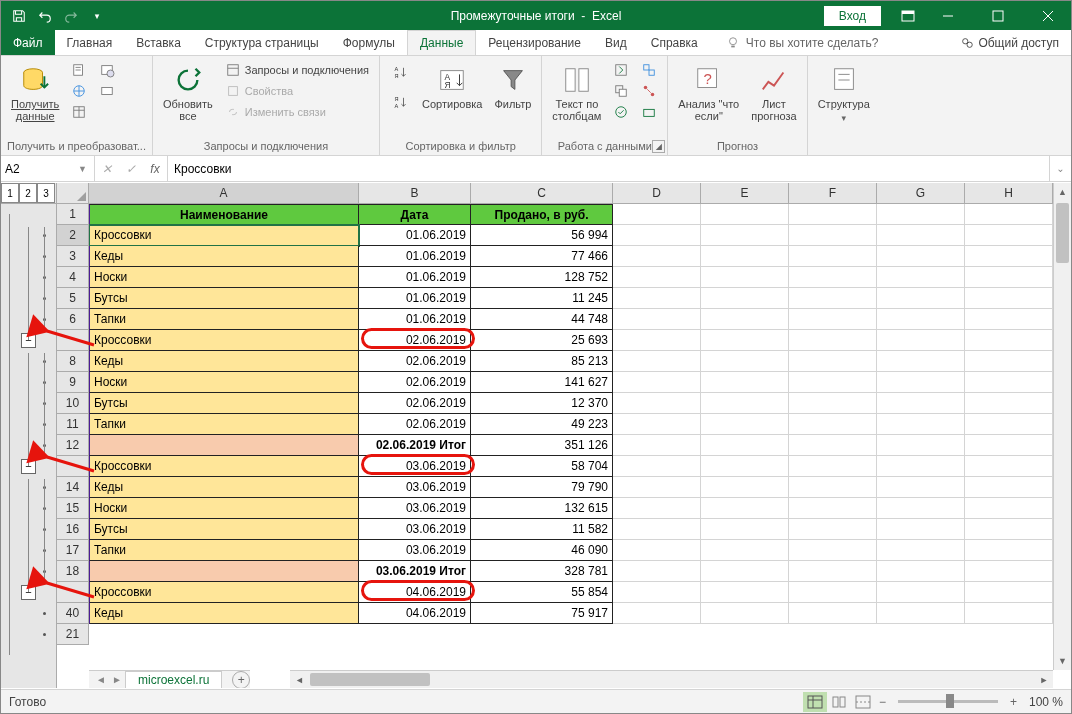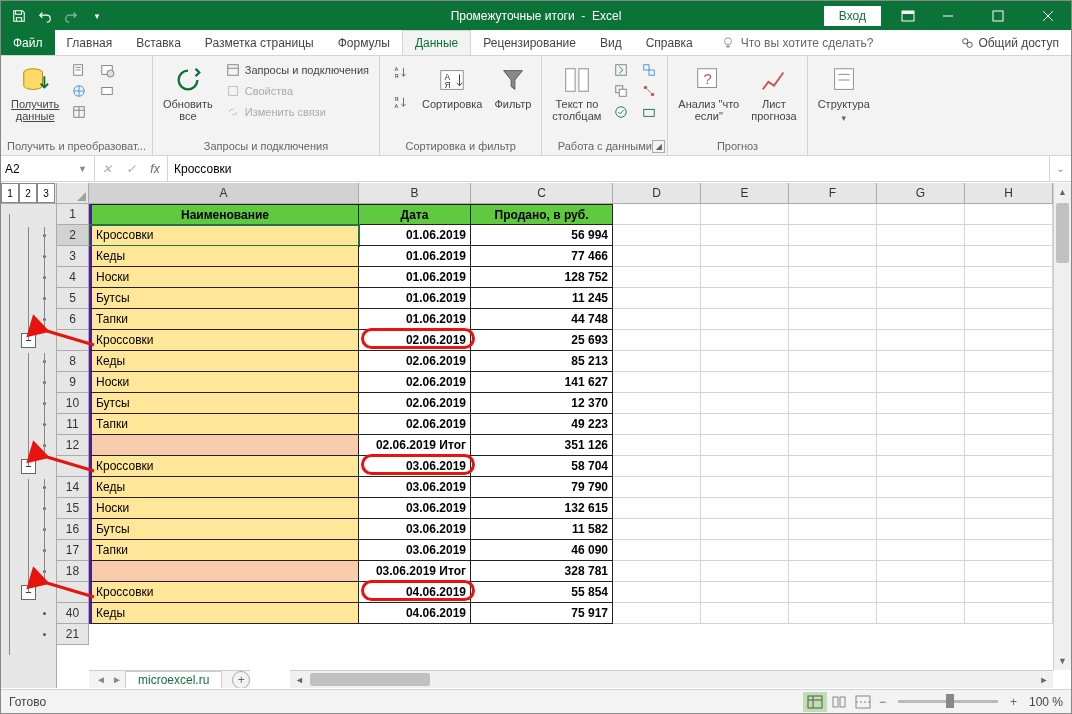--- a/index.html
+++ b/index.html
@@ -70,26 +70,26 @@
 .cell-area { position: absolute; top: 21px; left: 32px; right: 18px; bottom: 18px; overflow: hidden; }
 .corner { width: 32px; height: 21px; background: #e6e6e6; border-right: 1px solid #ababab; border-bottom: 1px solid #ababab; flex-shrink: 0; position:relative;}
 .corner::after{ content:''; position:absolute; right:2px; bottom:2px; width:0; height:0; border-left:9px solid transparent; border-bottom:9px solid #a0a0a0;}
 .col-h { height: 21px; background: #e6e6e6; border-right: 1px solid #ababab; border-bottom: 1px solid #ababab; font-size: 12px; color: #333; display: flex; align-items: center; justify-content: center; flex-shrink: 0; }
 .col-h.sel { background: #d2d2d2; }
 .row-h { height: 21px; background: #e6e6e6; border-bottom: 1px solid #ababab; border-right: 1px solid #ababab; font-size: 12px; color: #333; display: flex; align-items: center; justify-content: center; }
 .row-h.sel { background: #d2d2d2; }
 .row { height: 21px; display: flex; }
 .cell { height: 21px; border-right: 1px solid #d4d4d4; border-bottom: 1px solid #d4d4d4; font-size: 12px; padding: 0 4px; display: flex; align-items: center; flex-shrink: 0; overflow: hidden; white-space: nowrap; }
 .cell.b { border-right: 1px solid #222; border-bottom: 1px solid #222; }
-.cell.bl { border-left: 3px solid #4c1d95; }
+.cell.bl { border-left: 1px solid #4c1d95; }
 .cell.bt { border-top: 1px solid #222; }
 .hdr { background: #5fc93f; font-weight: bold; justify-content: center; }
 .data-a { background: #ffe699; }
 .subtotal-a { background: #f8cbad; }
-.num { justify-content: flex-end; font-weight: bold; }
+.num { justify-content: flex-end; }
 .bold { font-weight: bold; }
 .sel-border { outline: 2px solid #217346; outline-offset: -1px; }
 
 
 .vscroll { position:absolute; top:0; right:0; bottom:18px; width:18px; background:#f0f0f0; border-left:1px solid #ccc;}
 .vscroll-btn { height:18px; display:flex; align-items:center; justify-content:center; color:#666; font-size:9px; cursor:pointer;}
 .vscroll-thumb { position:absolute; left:2px; right:2px; top:20px; height:60px; background:#c1c1c1; border-radius:2px; cursor:pointer;}
 .hscroll-area { position:absolute; bottom:0; left:32px; right:18px; height:18px; display:flex; align-items:stretch;}
 .sheet-tabs { display:flex; align-items:center; background:#f3f3f3; border-top:1px solid #ccc; padding-left:4px;}
 .sheet-nav { width:16px; text-align:center; color:#888; font-size:10px; cursor:pointer;}
@@ -161,21 +161,21 @@
           <line x1="11" y1="1" x2="1" y2="11"></line>
         </svg>
       </div>
   </div>
 </div>
 
 <div class="tabs-row">
   <div class="tab file">Файл</div>
   <div class="tab">Главная</div>
   <div class="tab">Вставка</div>
-  <div class="tab">Разметка страницы</div>
+  <div class="tab">Структура страницы</div>
   <div class="tab">Формулы</div>
   <div class="tab active">Данные</div>
   <div class="tab">Рецензирование</div>
   <div class="tab">Вид</div>
   <div class="tab">Справка</div>
   <div class="tab tell-me">
     <svg class="tell-me-icon" viewBox="0 0 16 16">
         <circle cx="8" cy="6" r="4" fill="none" stroke="#888"></circle>
         <path d="M6 11h4v2H6z" fill="#888"></path>
       </svg>

